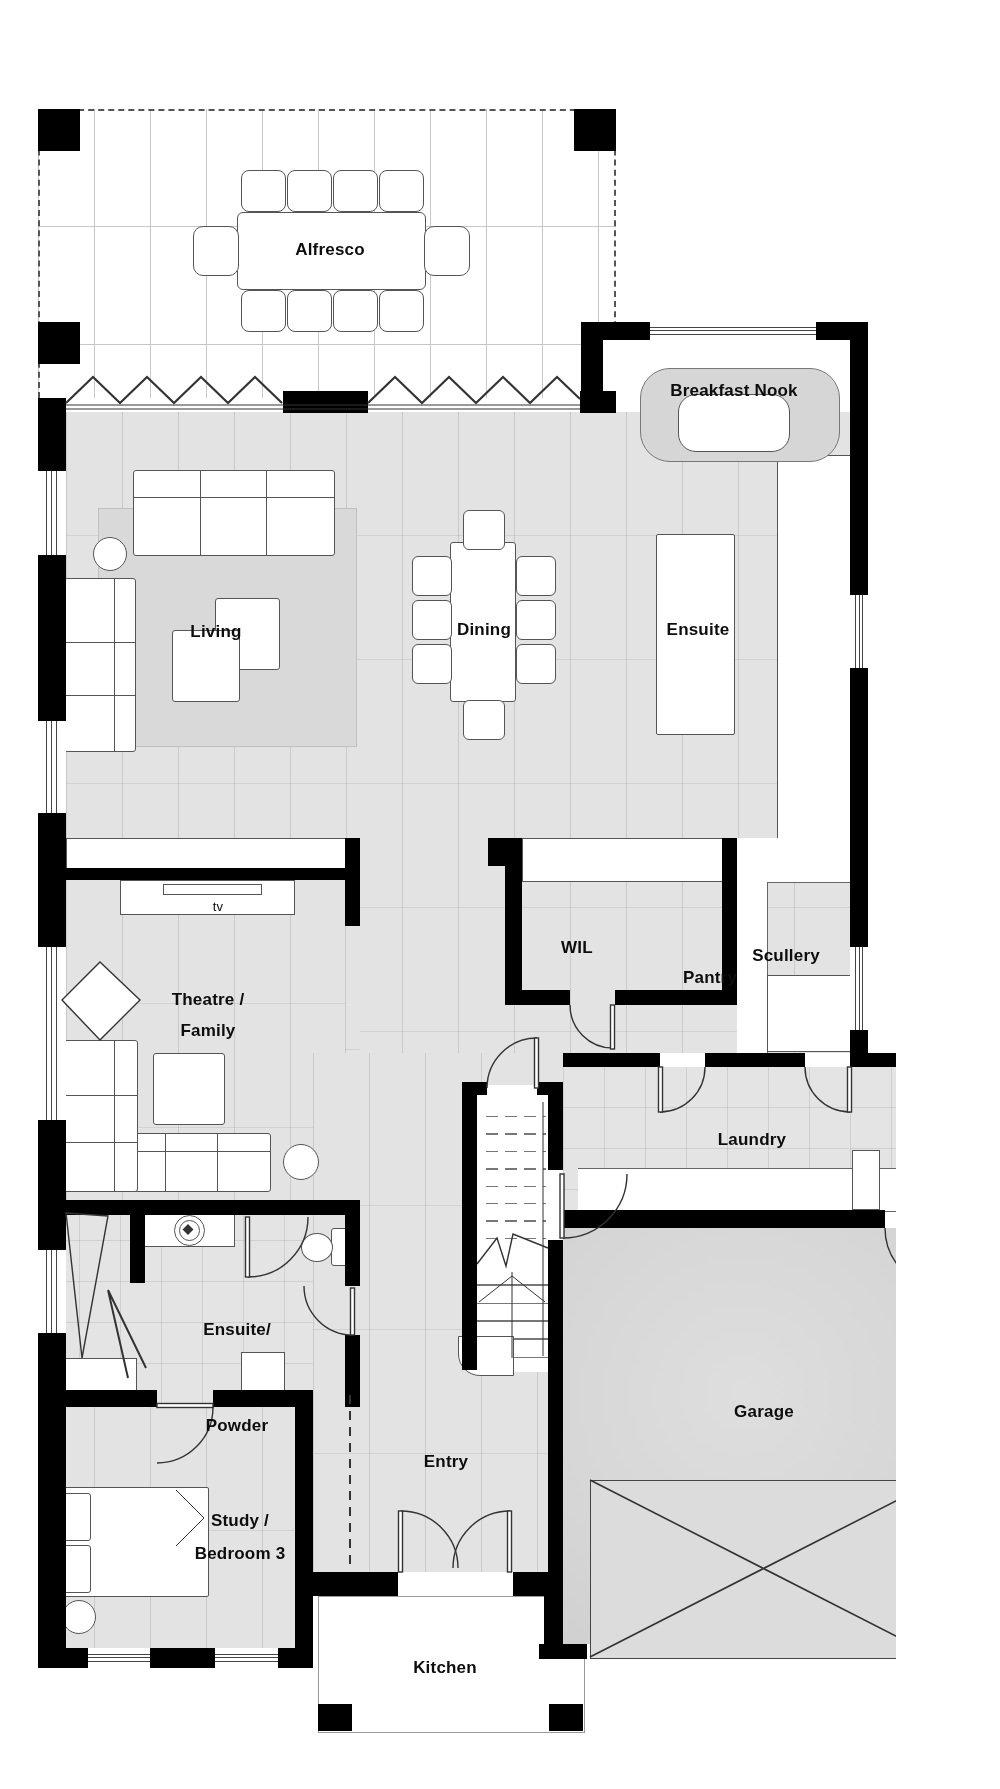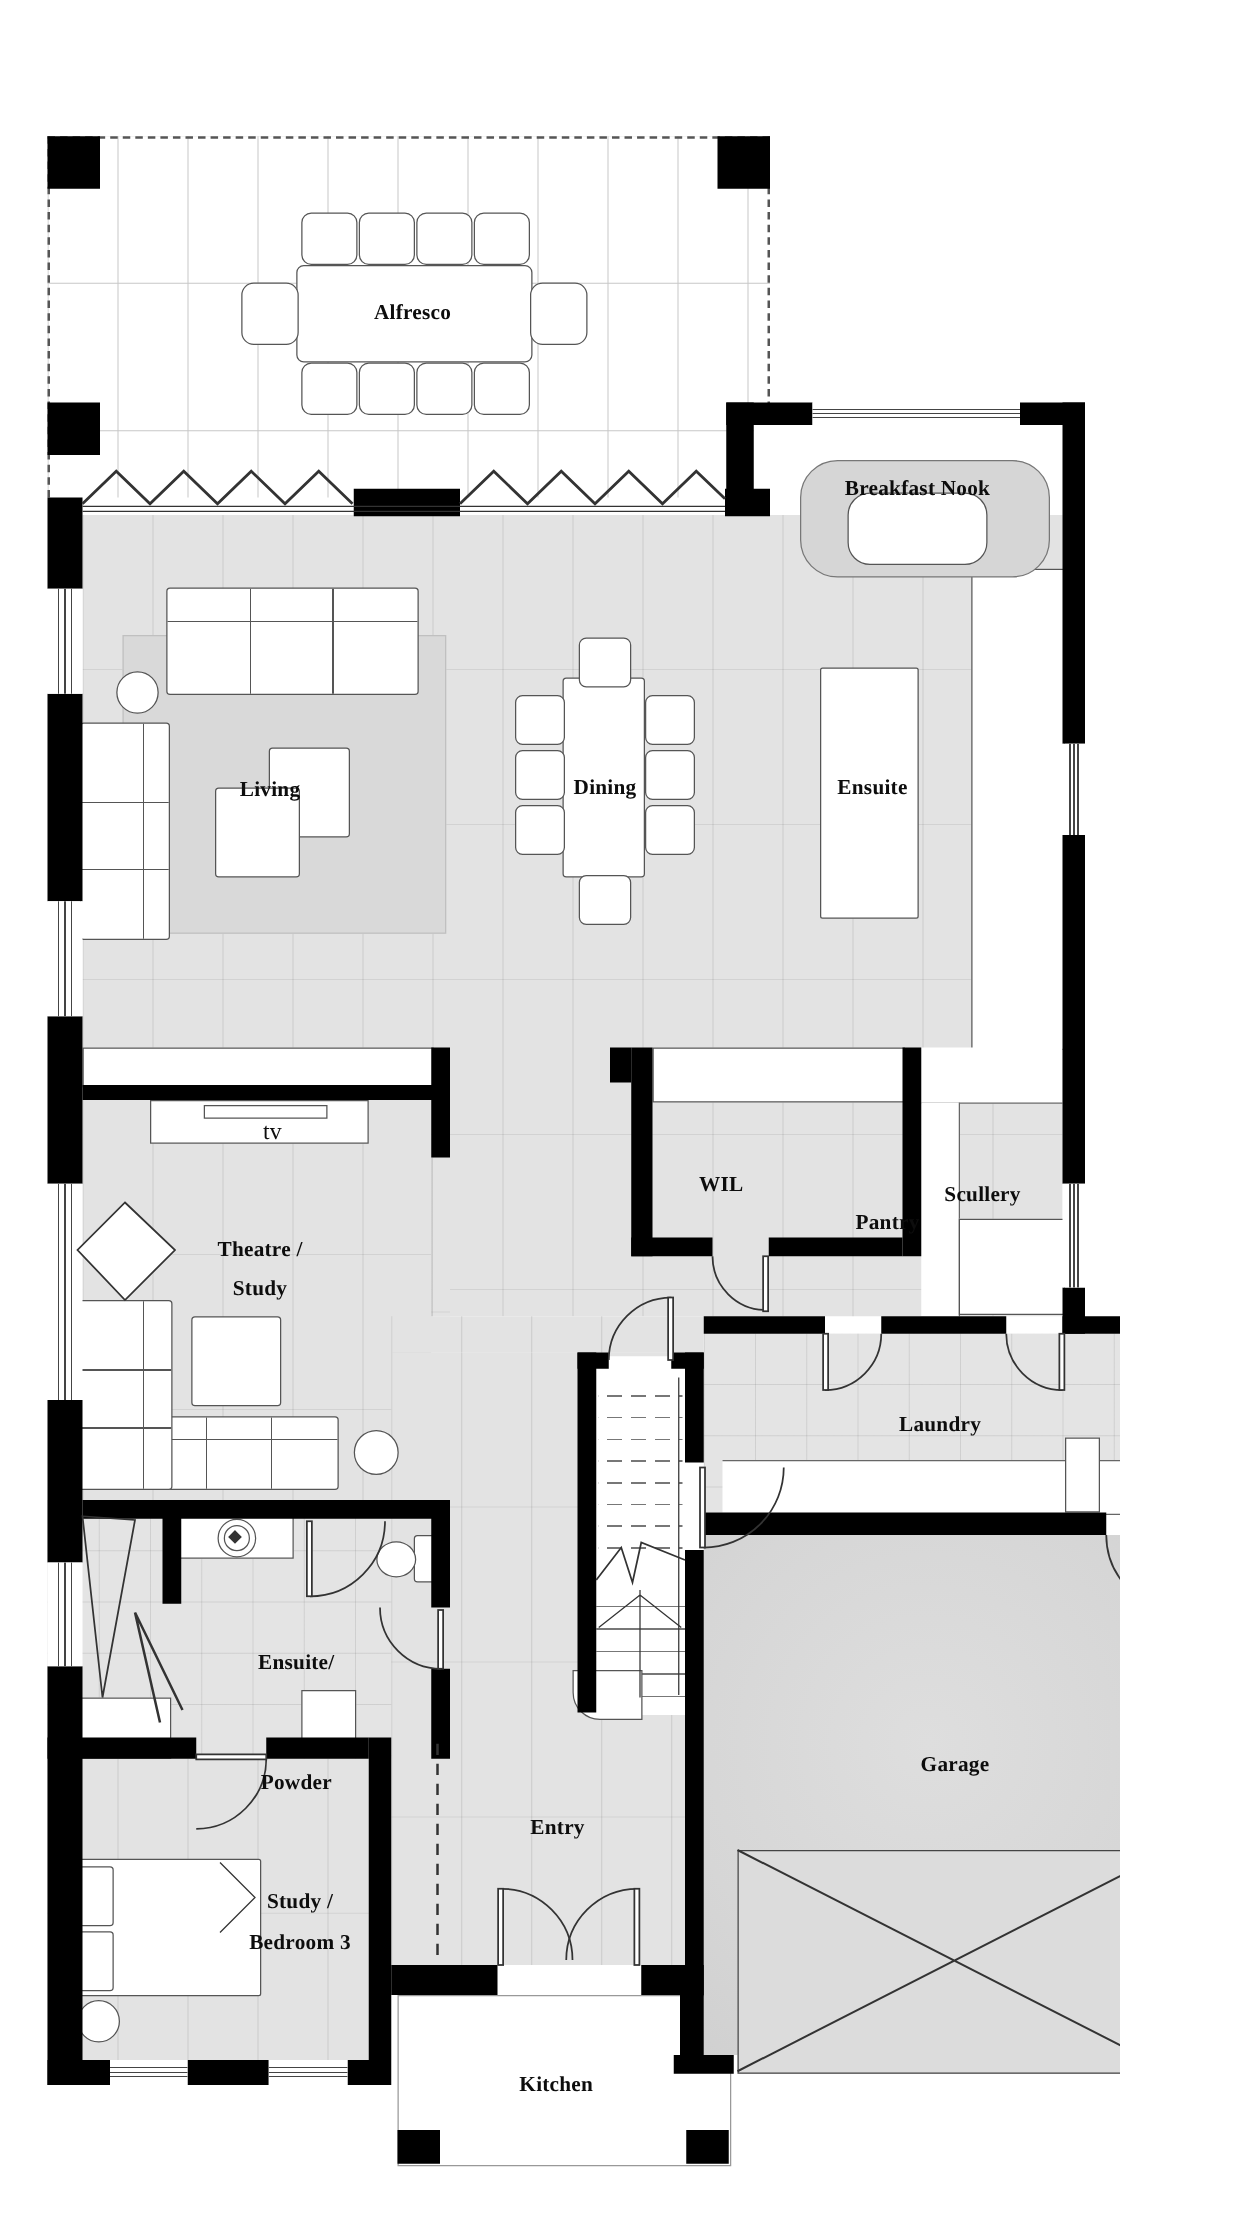--- a/index.html
+++ b/index.html
@@ -1,17 +1,17 @@
 <!DOCTYPE html>
 <html><head>
 <meta charset="utf-8">
 <style>
   html,body{margin:0;padding:0;background:#fff;}
   #plan{position:relative;width:896px;height:1789px;background:#ffffff;overflow:hidden;
-        font-family:Liberation Serif, serif;}
+        font-family:Liberation Sans, sans-serif;}
   .abs{position:absolute;}
   .wall{position:absolute;background:#000;z-index:30;}
   .floor-plank{position:absolute;background-color:#e3e3e3;
     background-image:linear-gradient(90deg, rgba(90,90,90,.18) 0 1px, transparent 1px 100%),
                      linear-gradient(0deg, rgba(90,90,90,.12) 0 1px, transparent 1px 100%);
     background-size:56px 100%, 100% 124px;z-index:10;}
   .floor-sm{position:absolute;background-color:#e4e4e4;
     background-image:linear-gradient(90deg, rgba(90,90,90,.15) 0 1px, transparent 1px 100%),
                      linear-gradient(0deg, rgba(90,90,90,.15) 0 1px, transparent 1px 100%);
     background-size:41px 100%, 100% 41px;z-index:10;}
@@ -23,21 +23,21 @@
   .dash-border{position:absolute;border-top:2px dashed #555;border-left:2px dashed #555;border-right:2px dashed #555;z-index:6;}
   .white{position:absolute;background:#fff;z-index:20;}
   .lined{border:1px solid #555;}
   .furn{position:absolute;background:#fff;border:1px solid #555;border-radius:3px;z-index:22;}
   .grayblob{position:absolute;background:#d6d6d6;border:1px solid #777;z-index:21;}
   .win{position:absolute;background:#fff;z-index:35;}
   .win-v{background-image:linear-gradient(90deg, transparent 0 30%, #444 30% calc(30% + 1px), transparent calc(30% + 1px) 48%, #444 48% calc(48% + 1px), transparent calc(48% + 1px) 66%, #444 66% calc(66% + 1px), transparent calc(66% + 1px) 100%);}
   .win-h{background-image:linear-gradient(0deg, transparent 0 30%, #444 30% calc(30% + 1px), transparent calc(30% + 1px) 48%, #444 48% calc(48% + 1px), transparent calc(48% + 1px) 66%, #444 66% calc(66% + 1px), transparent calc(66% + 1px) 100%);}
   .lbl{position:absolute;transform:translate(-50%,-50%);font-weight:bold;font-size:17px;
        color:#0d0d0d;white-space:nowrap;z-index:60;letter-spacing:.2px;}
-  .lbl-sm{font-size:19px;font-weight:normal;}
+  .lbl-sm{font-size:13px;font-weight:normal;}
   #lines{position:absolute;left:0;top:0;z-index:40;pointer-events:none;}
   .treads-dash{position:absolute;z-index:24;
     background-image:repeating-linear-gradient(90deg, #fff 0 7px, transparent 7px 19px),
                      repeating-linear-gradient(180deg, transparent 0 16px, #777 16px 17.4px);}
   .treads-solid{position:absolute;z-index:24;
     background-image:repeating-linear-gradient(180deg, transparent 0 16.5px, #777 16.5px 18px);}
   .circle{border-radius:50%;}
   .div3{background-image:linear-gradient(90deg, transparent 0 33%, #555 33% calc(33% + 1px), transparent calc(33% + 1px) 66%, #555 66% calc(66% + 1px), transparent calc(66% + 1px) 100%),
                          linear-gradient(0deg, transparent 0 68%, #555 68% calc(68% + 1px), transparent calc(68% + 1px) 100%);}
   .divh{background-image:linear-gradient(0deg, transparent 0 32%, #555 32% calc(32% + 1px), transparent calc(32% + 1px) 63%, #555 63% calc(63% + 1px), transparent calc(63% + 1px) 100%),
@@ -245,21 +245,21 @@
   <div class="lbl" style="left:330px;top:250px;">Alfresco</div>
   <div class="lbl" style="left:734px;top:391px;">Breakfast Nook</div>
   <div class="lbl" style="left:216px;top:632px;">Living</div>
   <div class="lbl" style="left:484px;top:630px;">Dining</div>
   <div class="lbl" style="left:698px;top:630px;">Ensuite</div>
   <div class="lbl" style="left:577px;top:948px;">WIL</div>
   <div class="lbl" style="left:710px;top:978px;">Pantry</div>
   <div class="lbl" style="left:786px;top:956px;">Scullery</div>
   <div class="lbl lbl-sm" style="left:218px;top:906px;">tv</div>
   <div class="lbl" style="left:208px;top:1000px;">Theatre /</div>
-  <div class="lbl" style="left:208px;top:1031px;">Study</div>
+  <div class="lbl" style="left:208px;top:1031px;">Family</div>
   <div class="lbl" style="left:752px;top:1140px;">Laundry</div>
   <div class="lbl" style="left:237px;top:1330px;">Ensuite/</div>
   <div class="lbl" style="left:237px;top:1426px;">Powder</div>
   <div class="lbl" style="left:446px;top:1462px;">Entry</div>
   <div class="lbl" style="left:764px;top:1412px;">Garage</div>
   <div class="lbl" style="left:240px;top:1521px;">Study /</div>
   <div class="lbl" style="left:240px;top:1554px;">Bedroom 3</div>
   <div class="lbl" style="left:445px;top:1668px;">Kitchen</div>
 
 </div>

